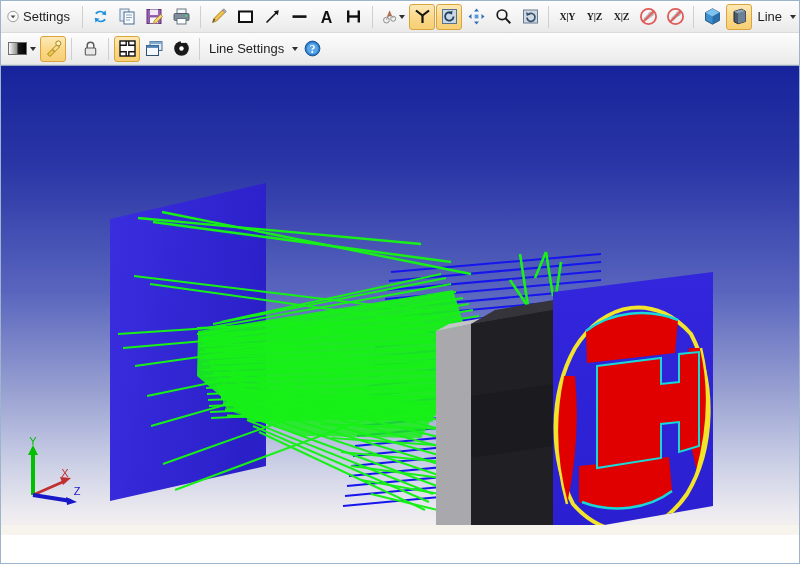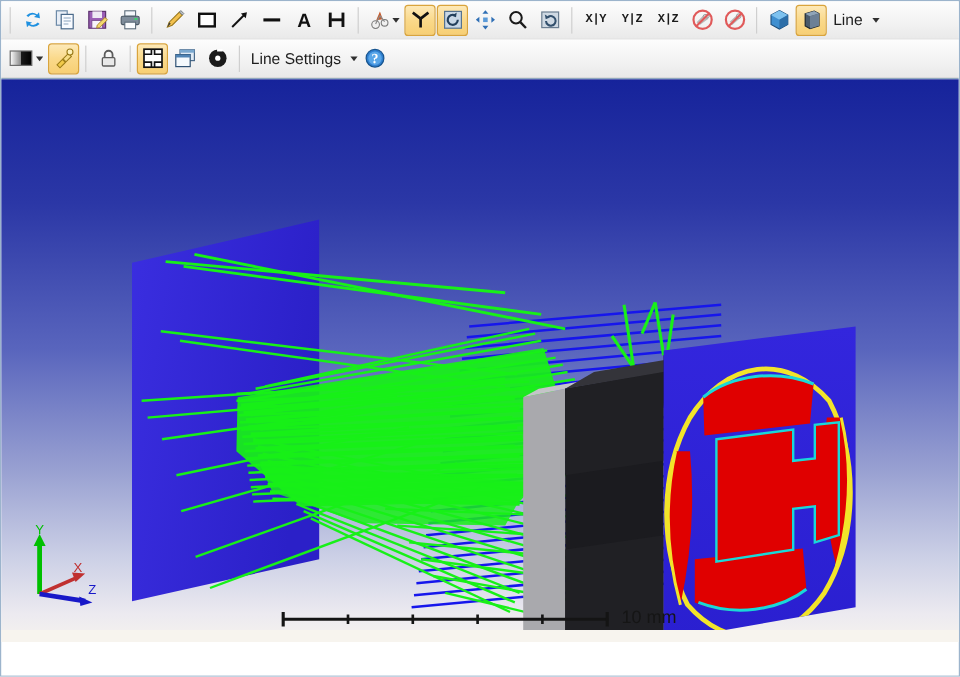--- a/index.html
+++ b/index.html
@@ -106,21 +106,21 @@
     width: 0; height: 0;
     border-left: 3px solid transparent;
     border-right: 3px solid transparent;
     border-top: 4px solid #303030;
     margin-left: 1px;
   }
   .axis-label {
     font-size: 10px; color: #1b1b1b; font-weight: bold;
     letter-spacing: -0.3px;
     padding: 0 3px;
-    font-family: Liberation Mono, monospace;
+    font-family: Liberation Serif, serif;
   }
 
   
   #viewport {
     position: relative;
     width: 100%;
     height: 470px;
     background: linear-gradient(to bottom, #16239b 0%, #2b37a6 22%, #5965bd 48%, #9aa2d2 70%, #ccd0e6 85%, #eceaf0 95%, #f6f3ee 100%);
     overflow: hidden;
     border-top: 1px solid #8fa7c0;
@@ -145,20 +145,27 @@
   }
 </style>
 </head>
 <body>
 
 <div id="app">
 
 
   <div class="toolbar">
 
+    <div class="tb-btn">
+      <svg width="17" height="17" viewBox="0 0 17 17">
+        <circle cx="8.5" cy="8.5" r="7.4" fill="#fbfbfb" stroke="#8c8c8c" stroke-width="1.2"></circle>
+        <path d="M5 7 L8.5 11 L12 7 Z" fill="#4a4a4a"></path>
+      </svg>
+      <span class="tb-label">Settings</span>
+    </div>
 
     <div class="sep"></div>
 
     <div class="tb-btn">
       <svg width="19" height="19" viewBox="0 0 19 19">
         <path d="M4 6 q4 -4 9 -1 l1.5 -1.8 l0.8 5 l-5 -1 l1.8 -1.3 q-3.6 -2 -6.6 1.3 Z" fill="#1e90e0"></path>
         <path d="M15 13 q-4 4 -9 1 l-1.5 1.8 l-0.8 -5 l5 1 l-1.8 1.3 q3.6 2 6.6 -1.3 Z" fill="#1e90e0"></path>
       </svg>
     </div>
 
@@ -598,27 +605,15 @@
       <path d="M56 41 L45 40 L48 48 Z" fill="#c03030"></path>
       <text x="50" y="40" font-family="Liberation Sans, sans-serif" font-size="11" text-anchor="middle" fill="#c03030">X</text>
 
       <line x1="18" y1="58" x2="56" y2="64" stroke="#1818c8" stroke-width="4"></line>
       <path d="M62 65 L51 60 L52 68 Z" fill="#1818c8"></path>
       <text x="62" y="58" font-family="Liberation Sans, sans-serif" font-size="11" text-anchor="middle" fill="#1818c8">Z</text>
     </svg>
 
     <div id="statusstrip"></div>
 
-    <div id="scalebar-wrap">
-      <svg id="scalebar" width="280" height="16" viewBox="0 0 280 16">
-        <line x1="4" y1="9" x2="276" y2="9" stroke="#141414" stroke-width="2.4"></line>
-        <line x1="5" y1="3" x2="5" y2="15" stroke="#141414" stroke-width="2.6"></line>
-        <line x1="59" y1="5" x2="59" y2="13" stroke="#141414" stroke-width="2.2"></line>
-        <line x1="113" y1="5" x2="113" y2="13" stroke="#141414" stroke-width="2.2"></line>
-        <line x1="167" y1="5" x2="167" y2="13" stroke="#141414" stroke-width="2.2"></line>
-        <line x1="221" y1="5" x2="221" y2="13" stroke="#141414" stroke-width="2.2"></line>
-        <line x1="275" y1="3" x2="275" y2="15" stroke="#141414" stroke-width="2.6"></line>
-      </svg>
-      <span id="scale-text">10 mm</span>
-    </div>
 
   </div>
 </div>
 
 </body></html>

